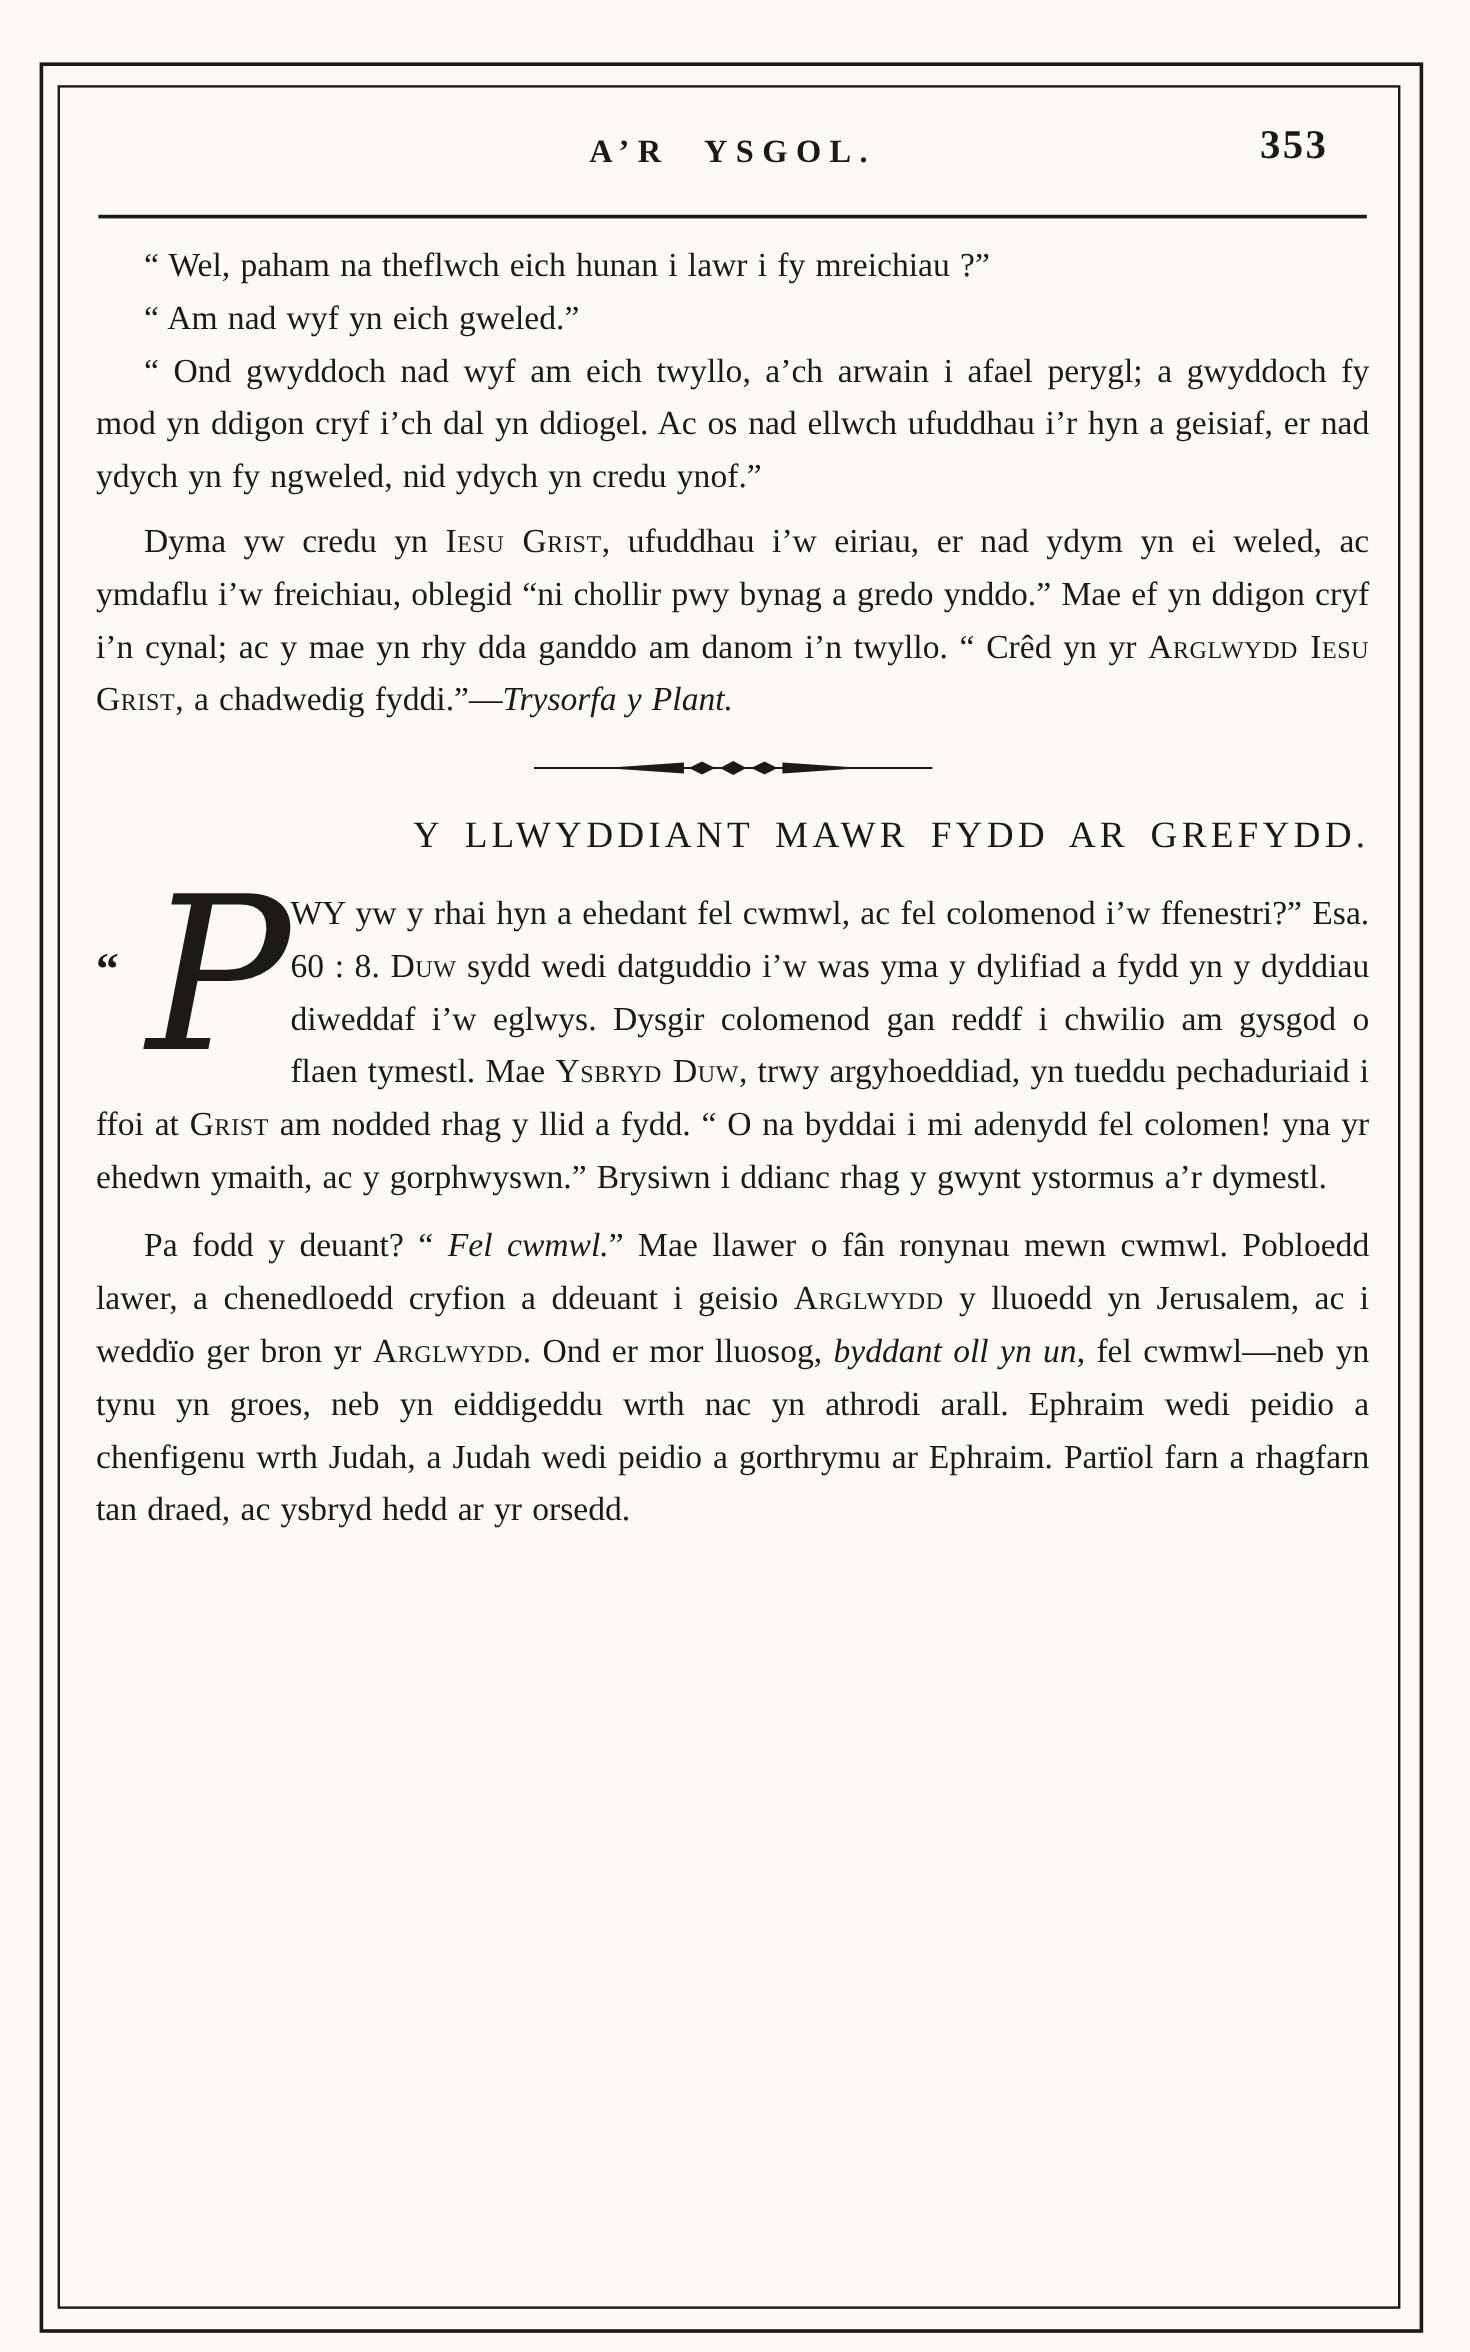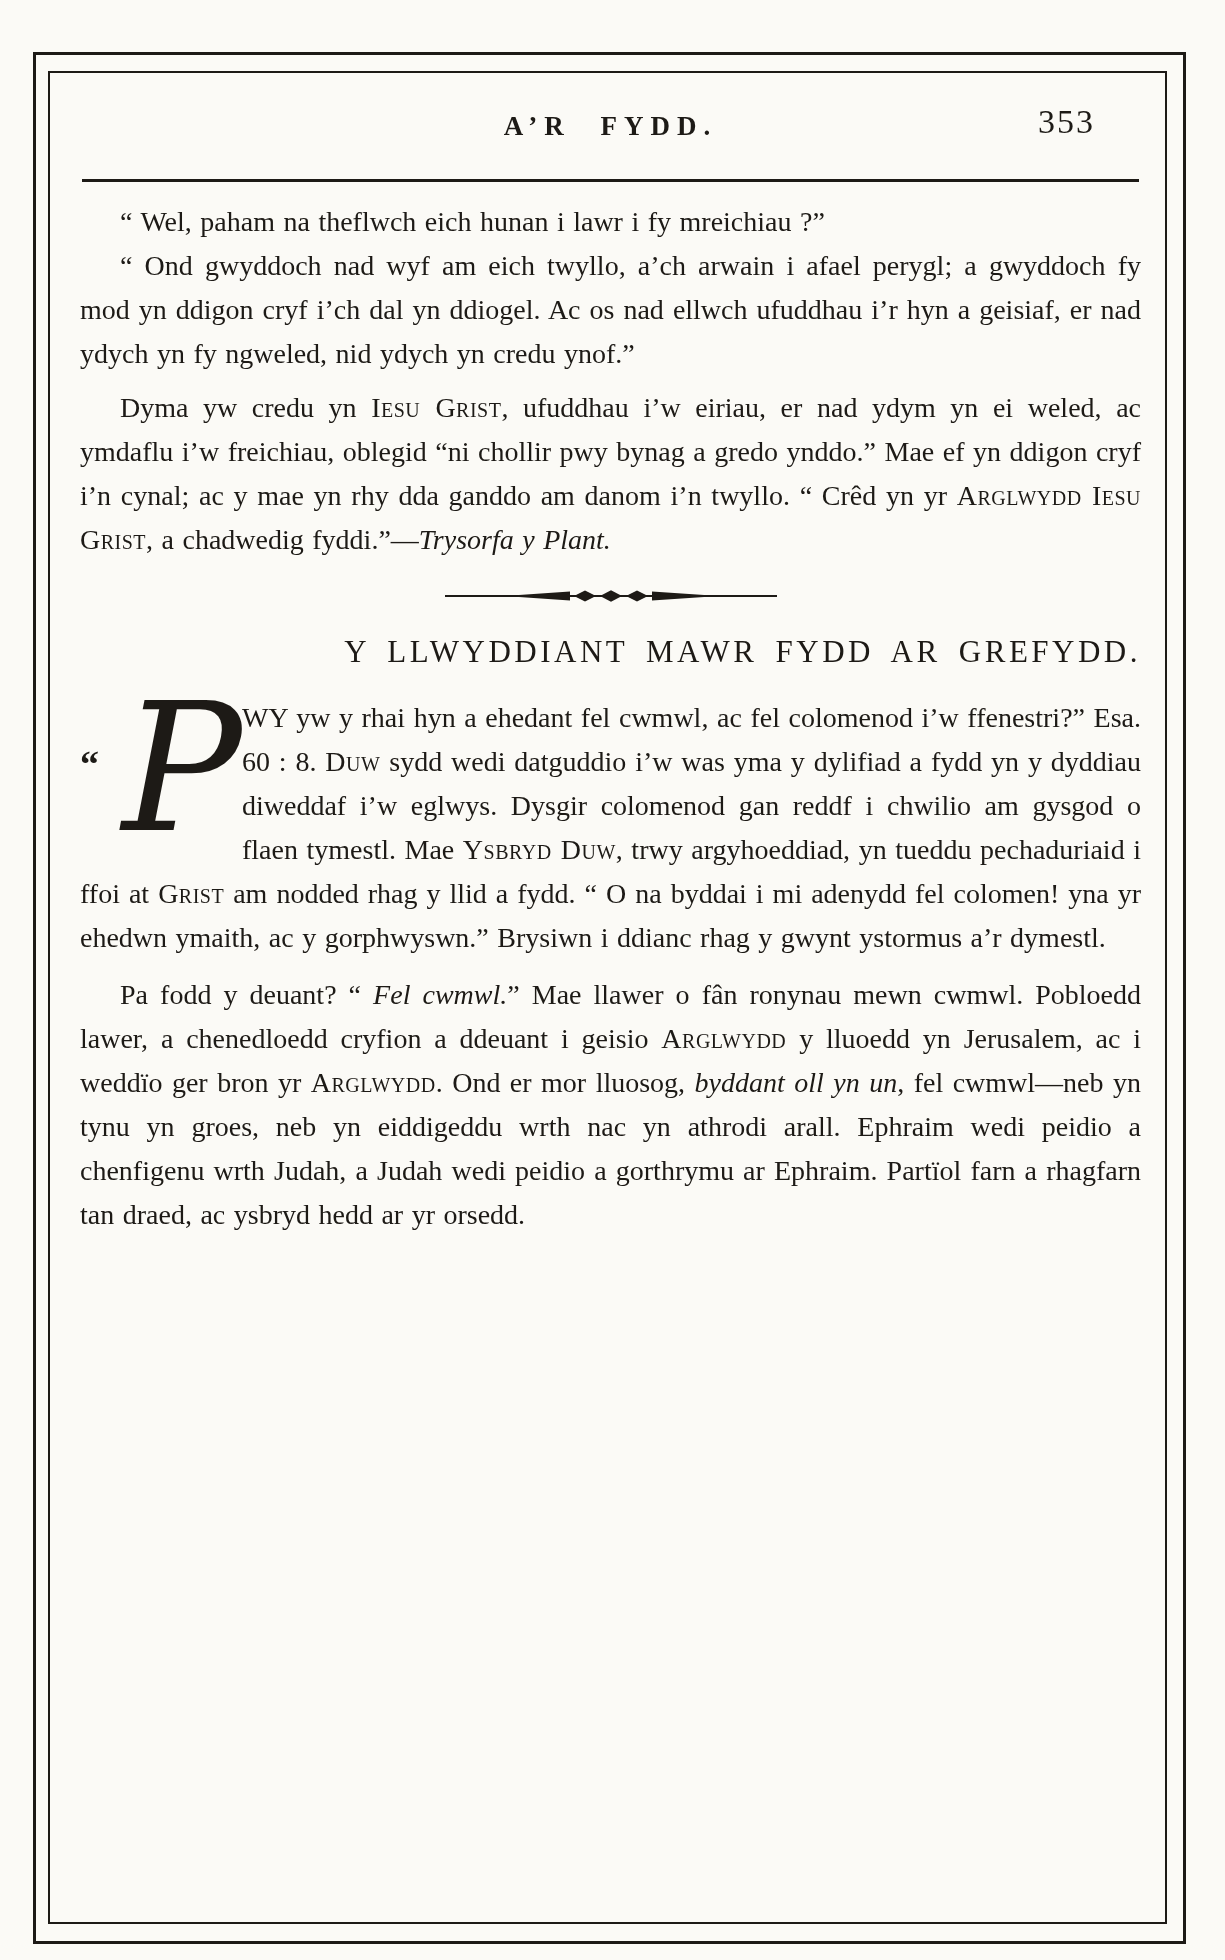--- a/index.html
+++ b/index.html
@@ -26,22 +26,22 @@
     padding:38px 24px 0 30px;
     overflow:hidden;
   }
   .page-head{position:relative;height:48px;}
   .running-title{
     text-align:center;
     font-size:27px;font-weight:bold;
     letter-spacing:7px;word-spacing:16px;
   }
   .page-number{
-    position:absolute;right:46px;top:-8px;
-    font-size:34px;font-weight:normal;letter-spacing:2px;
+    position:absolute;right:34px;top:-8px;
+    font-size:34px;font-weight:bold;letter-spacing:2px;
   }
   .head-rule{
     height:3px;background:var(--ink);border:0;
     margin:20px 2px 0 2px;
   }
   .body-text{font-size:28px;line-height:44px;text-align:justify;word-spacing:1.5px;}
   .story{margin-top:18px;}
   p.par{margin:0;text-indent:40px;}
   p.par.spaced{margin-top:10px;}
   .article p.par.spaced{margin-top:13px;}
@@ -69,29 +69,30 @@
     font-style:italic;
   }
 </style>
 </head>
 <body>
 
 <div class="frame-outer">
   <div class="frame-inner">
 
     <header class="page-head">
-      <div class="running-title">A’R FYDD.</div>
+      <div class="running-title">A’R YSGOL.</div>
       <div class="page-number">353</div>
     </header>
 
     <hr class="head-rule">
 
     <section class="story body-text">
       <div>
           <p class="par"><span class="seg">“ Wel, paham na theflwch eich hunan i lawr i fy mreichiau ?”</span></p>
+          <p class="par"><span class="seg">“ Am nad wyf yn eich gweled.”</span></p>
           <p class="par"><span class="seg">“ Ond gwyddoch nad wyf am eich twyllo, a’ch arwain i afael perygl; a gwyddoch fy mod yn ddigon cryf i’ch dal yn ddiogel. Ac os nad ellwch ufuddhau i’r hyn a geisiaf, er nad ydych yn fy ngweled, nid ydych yn credu ynof.”</span></p>
           <p class="par spaced"><span class="seg">Dyma yw credu yn </span><span class="seg-sc">Iesu Grist</span><span class="seg">, ufuddhau i’w eiriau, er nad ydym yn ei weled, ac ymdaflu i’w freichiau, oblegid “ni chollir pwy bynag a gredo ynddo.” Mae ef yn ddigon cryf i’n cynal; ac y mae yn rhy dda ganddo am danom i’n twyllo. “ Crêd yn yr </span><span class="seg-sc">Arglwydd Iesu Grist</span><span class="seg">, a chadwedig fyddi.”—</span><span class="seg-it">Trysorfa y Plant.</span></p>
         </div>
     </section>
 
     <div class="divider-row">
       <svg width="340" height="16" viewBox="0 0 340 16" aria-hidden="true">
         <line x1="4" y1="8" x2="336" y2="8" stroke="currentColor" stroke-width="1.8"></line>
         <polygon fill="currentColor" points="62,8 129,3.4 129,12.6"></polygon>
         <polygon fill="currentColor" points="133,8 144,2.6 155,8 144,13.4"></polygon>

